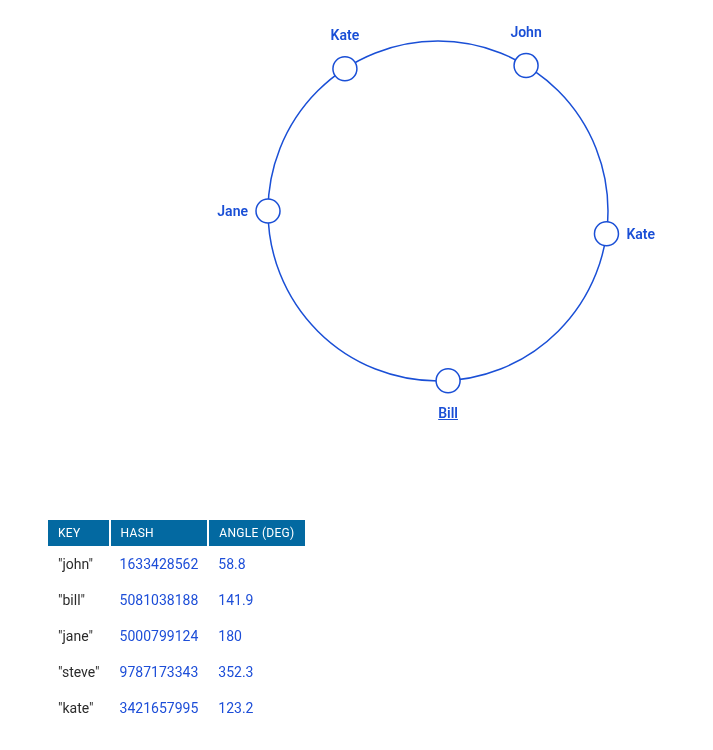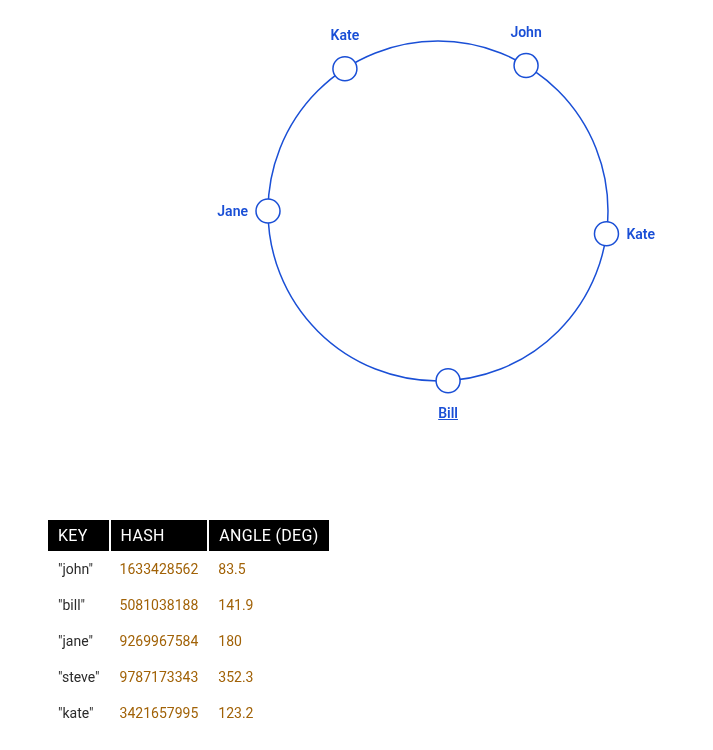--- a/index.html
+++ b/index.html
@@ -31,33 +31,33 @@
   .ring-label[data-side="bottom"]{ transform: translate(-50%, 0); text-decoration: underline; }
 
   .table-wrap {
     margin: 90px 0 0 48px;
   }
   table {
     border-collapse: collapse;
     font-size: 14px;
   }
   thead th {
-    background: #000000;
+    background: #0369a1;
     color: #fff;
     font-weight: 400;
-    font-size: 16px;
+    font-size: 12px;
     letter-spacing: 0.3px;
     text-align: left;
     padding: 6px 10px;
     border-right: 2px solid #fff;
   }
   thead th:last-child { border-right: none; margin-left: 39px; }
   tbody td {
     padding: 10px 10px;
-    color: #a16207;
+    color: #1d4ed8;
   }
   tbody td.key { color: #2b2b2b; }
 </style>
 </head>
 <body>
 
 <div class="diagram-wrap">
   <svg id="ring-svg" width="713" height="430">
       <circle cx="438" cy="211" r="170" fill="none" stroke="#1a4fd6" stroke-width="1.5"></circle>
       <circle cx="344.91425200626645" cy="68.75006671197653" r="12" fill="#fff" stroke="#1a4fd6" stroke-width="1.5"></circle>
@@ -81,30 +81,30 @@
       <tr>
         <th>KEY</th>
         <th>HASH</th>
         <th>ANGLE (DEG)</th>
       </tr>
     </thead>
     <tbody id="hash-table-body">
         <tr>
           <td class="key">"john"</td>
           <td>1633428562</td>
-          <td>83.5</td>
+          <td>58.8</td>
         </tr>
         <tr>
           <td class="key">"bill"</td>
           <td>5081038188</td>
           <td>141.9</td>
         </tr>
         <tr>
           <td class="key">"jane"</td>
-          <td>9269967584</td>
+          <td>5000799124</td>
           <td>180</td>
         </tr>
         <tr>
           <td class="key">"steve"</td>
           <td>9787173343</td>
           <td>352.3</td>
         </tr>
         <tr>
           <td class="key">"kate"</td>
           <td>3421657995</td>

